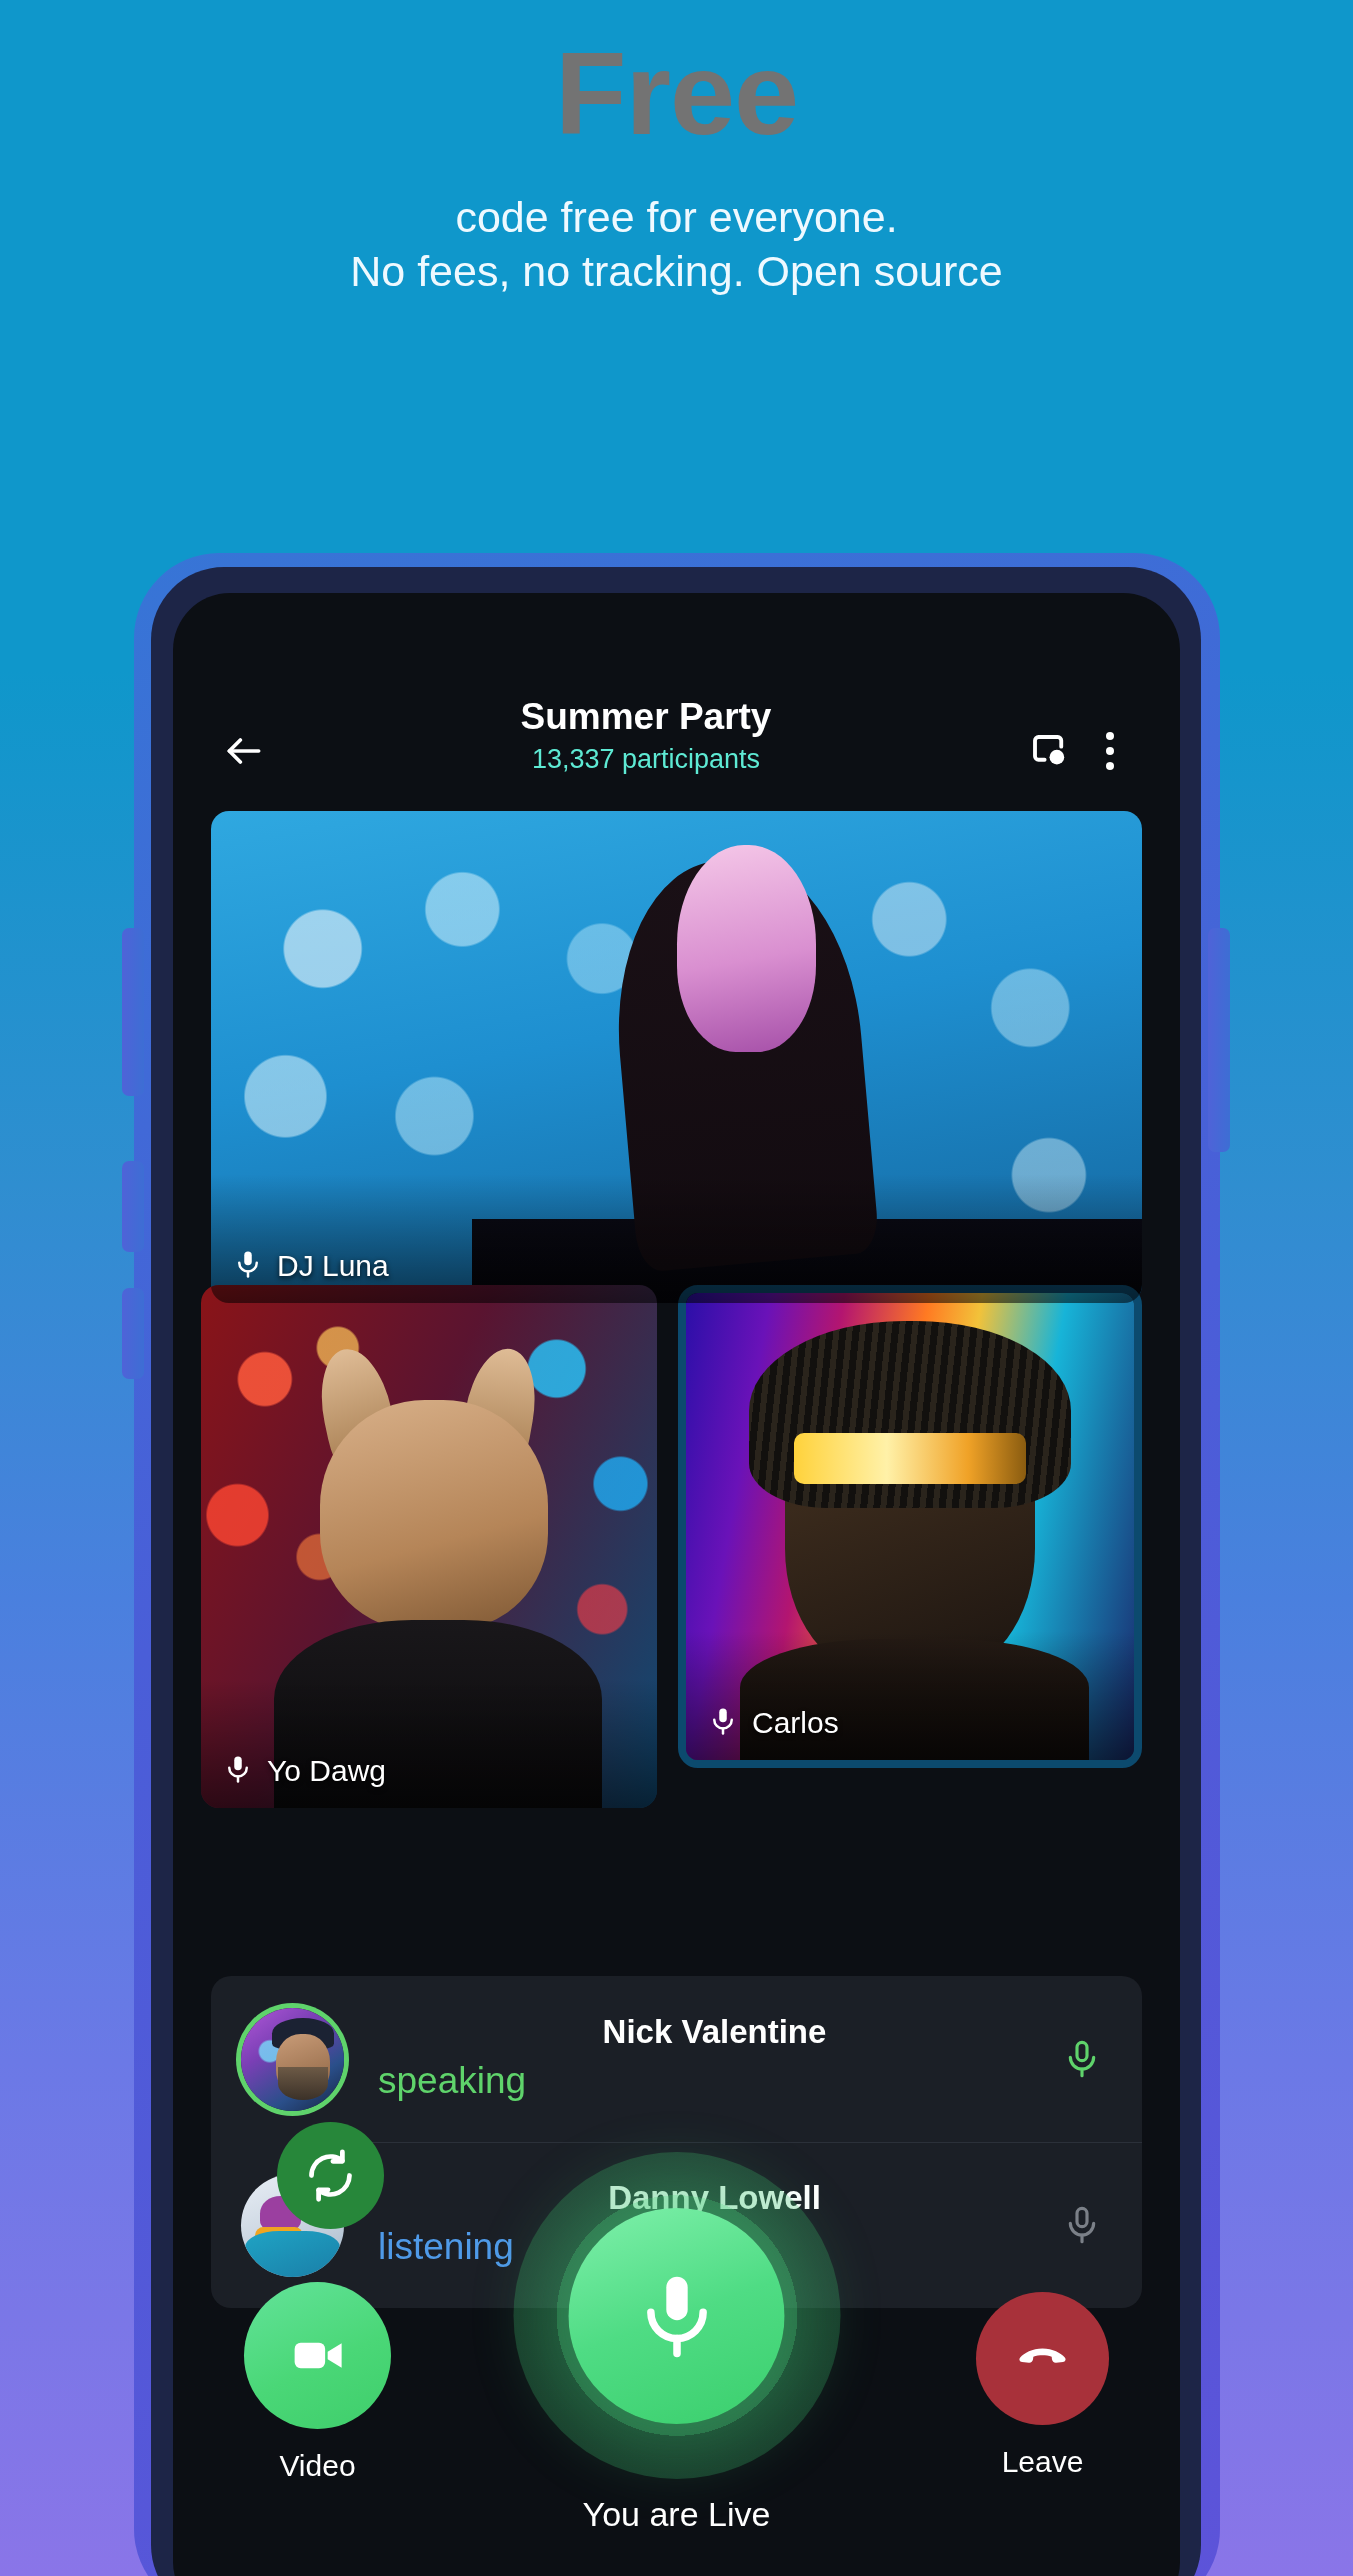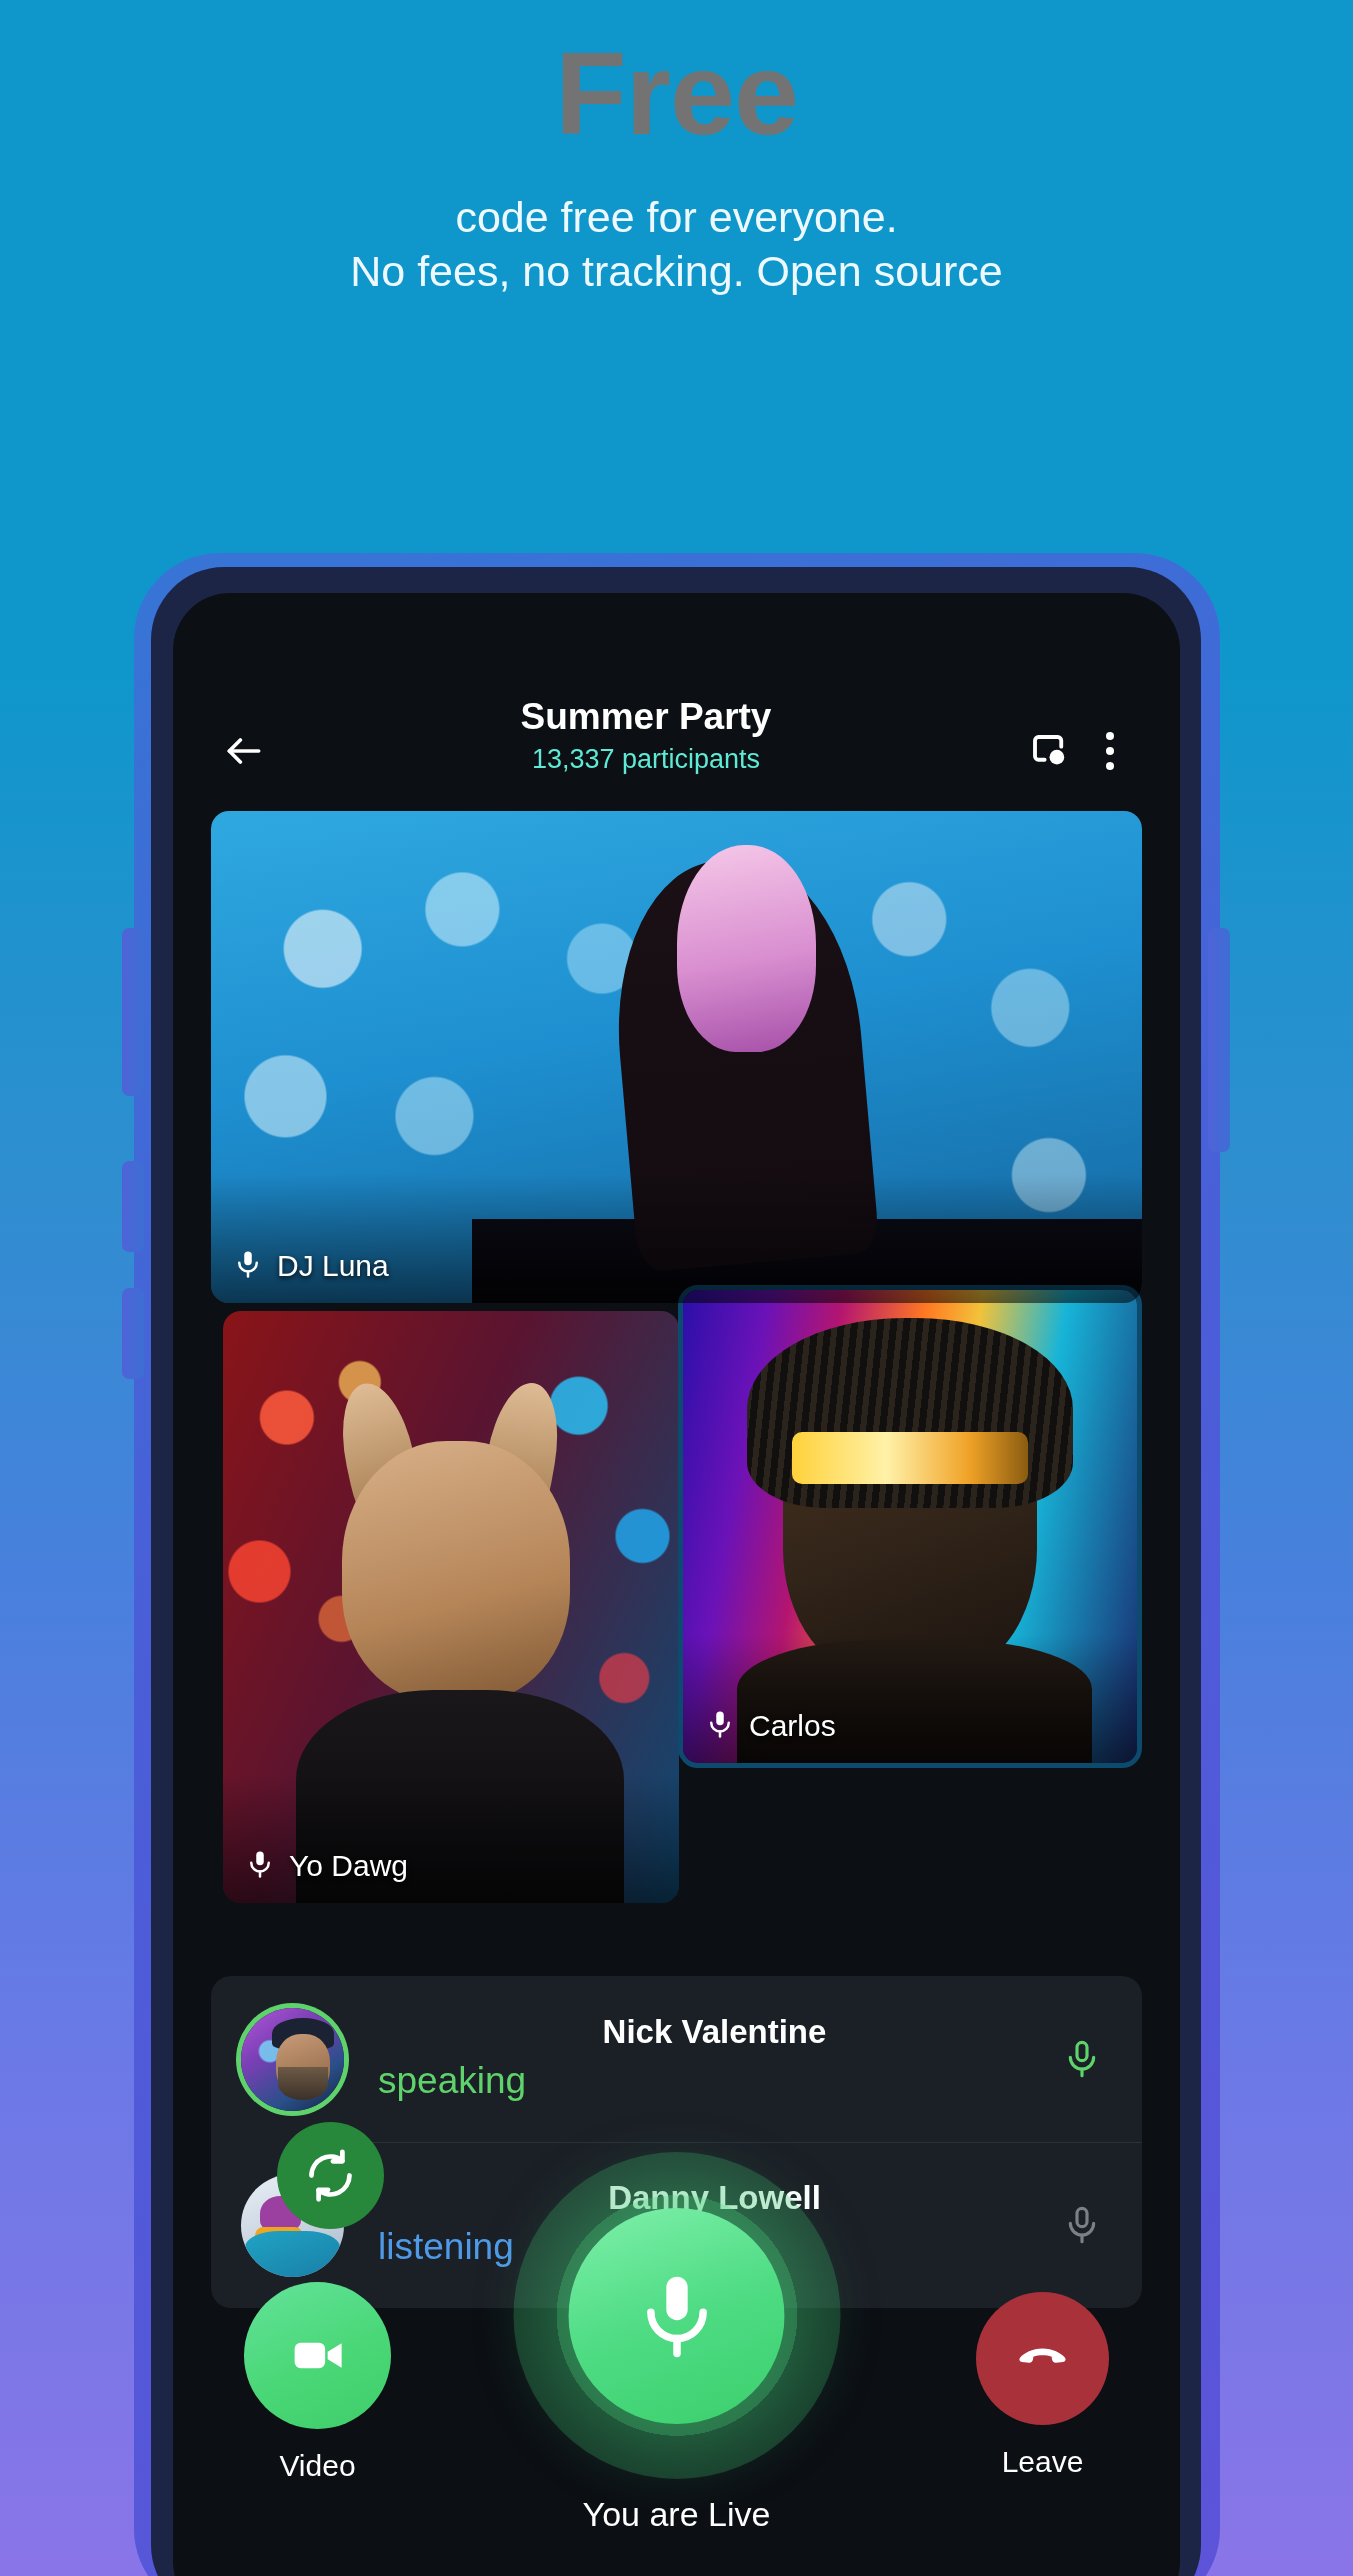--- a/index.html
+++ b/index.html
@@ -58,23 +58,23 @@
   .hdr-center { flex:1 1 auto; text-align:center; padding-bottom:4px; }
   .hdr-title { font-size:37px; font-weight:bold; color:#ffffff; line-height:1.15; }
   .hdr-sub   { font-size:27px; color:#5eead4; line-height:1.3; padding-top:3px; }
   .kebab { display:flex; flex-direction:column; gap:7px; align-items:center; }
   .kebab i { width:8px; height:8px; border-radius:50%; background:#fff; display:block; }
 
   
   .tiles { position:absolute; left:0; top:190px; width:1007px; }
   .tile { position:absolute; border-radius:18px; overflow:hidden; }
   .tile-main  { left:38px; top:0;   width:931px; height:492px;margin-top:28px; }
-  .tile-left  { left:50px; top:502px; width:456px; height:592px;margin-top:26px; }
+  .tile-left  { left:28px; top:502px; width:456px; height:523px; }
   .tile-right { left:505px; top:502px; width:464px; height:483px;
-                border:5px solid #0c4a6e; border-radius:20px; }
+                border:8px solid #0c4a6e; border-radius:20px; }
 
   .tile .bg { position:absolute; inset:0; }
   
   .bg-dj {
     background:
       radial-gradient(circle at 12% 28%, rgba(255,255,255,.55) 0 38px, transparent 40px),
       radial-gradient(circle at 27% 20%, rgba(225,248,255,.5) 0 36px, transparent 38px),
       radial-gradient(circle at 42% 30%, rgba(200,240,255,.42) 0 34px, transparent 36px),
       radial-gradient(circle at 8% 58%,  rgba(235,252,255,.5) 0 40px, transparent 42px),
       radial-gradient(circle at 24% 62%, rgba(210,245,255,.45) 0 38px, transparent 40px),

